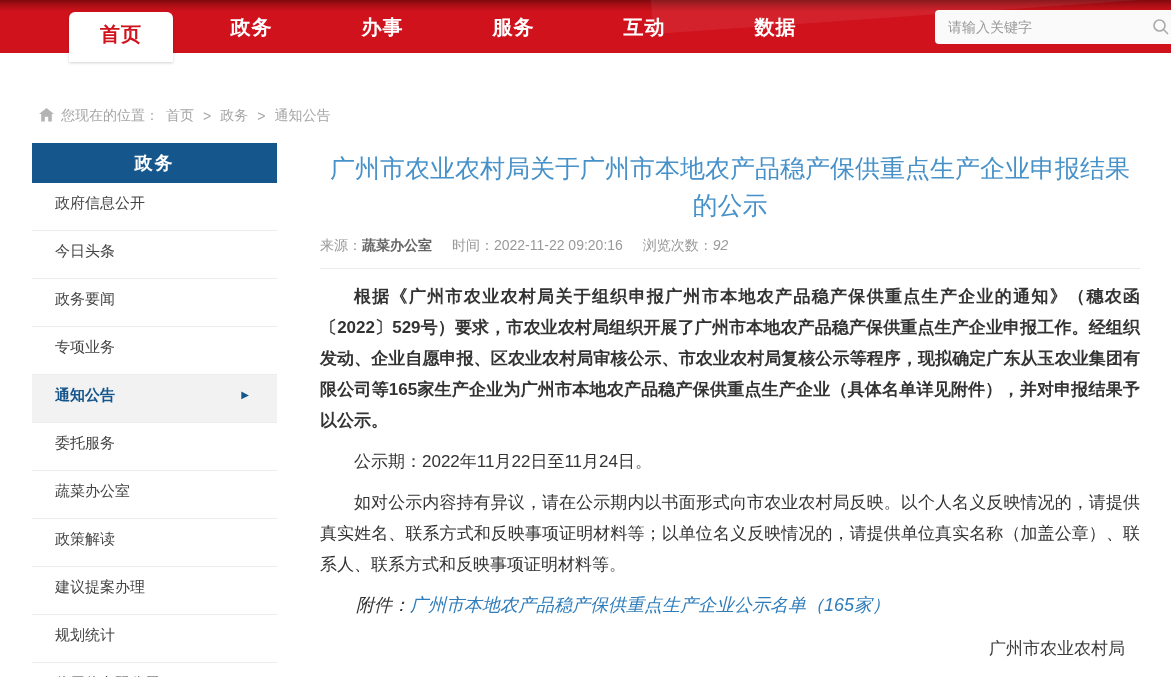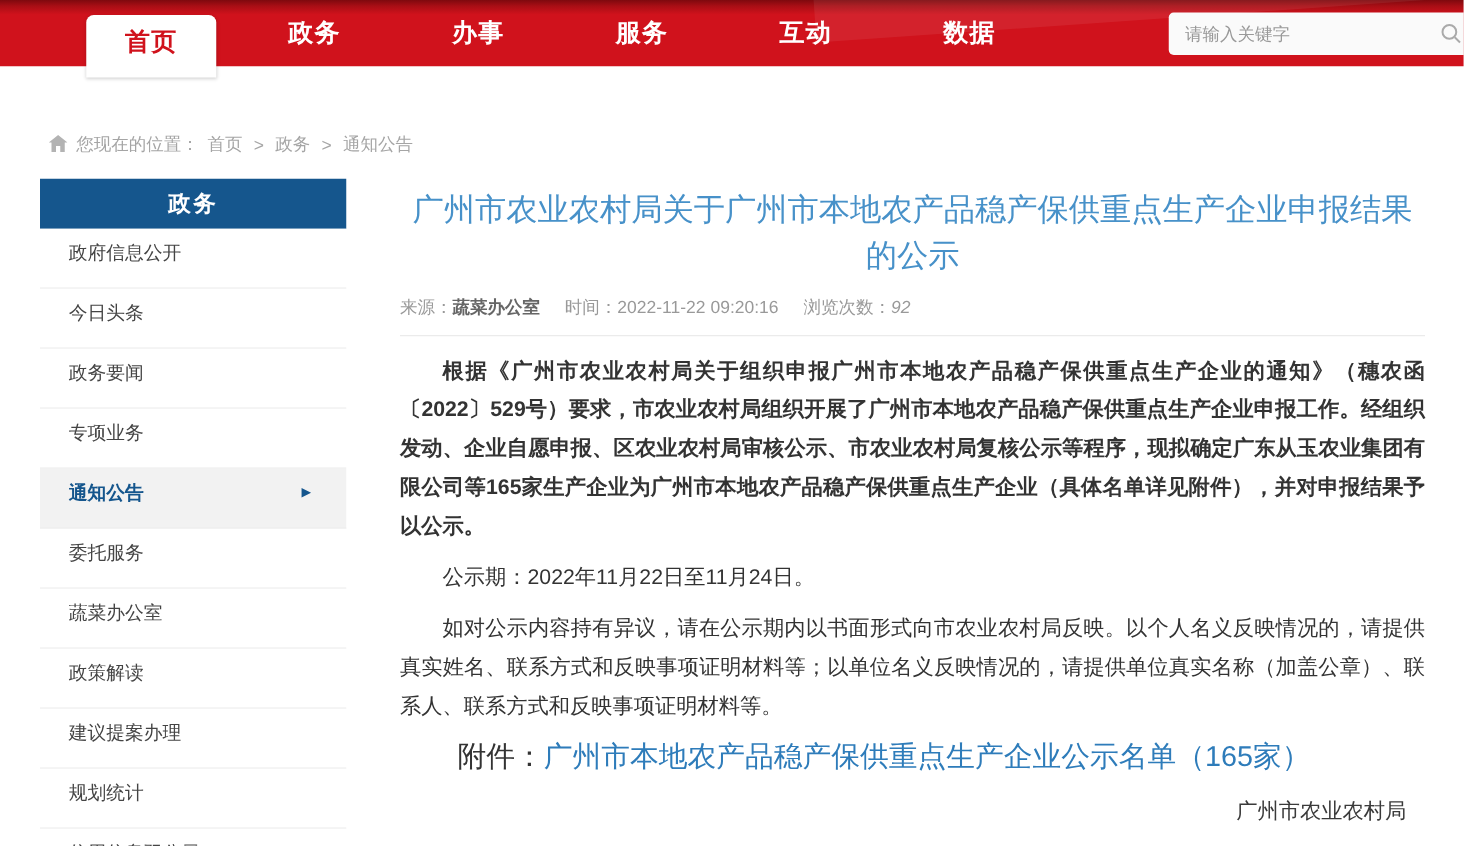--- a/index.html
+++ b/index.html
@@ -75,21 +75,21 @@
   .meta .label { margin-left:16px; }
   .meta .label:first-child { margin-left:0; }
   .meta .source-value { font-weight:bold; color:#666; }
   .meta .views-value { font-style:italic; }
   .divider { border-top:1px solid #ebebeb; margin-top:14px; }
   .para {
     font-size:17px; color:#333; line-height:31px; text-indent:2em;
     margin-top:10px; text-align:justify;
   }
   .para.first { margin-top:12px;font-weight:bold; }
-  .attachment { font-size:23px; color:#333; line-height:31px; text-indent:2em; margin-top:10px; }
+  .attachment { font-size:18px; color:#333; line-height:31px; text-indent:2em; margin-top:10px;font-style:italic; }
   .attachment a { color:#2e7cba; text-decoration:none; cursor:pointer; }
   .signature { text-align:right; padding-right:15px; margin-top:8px; font-size:17px; color:#3a3a3a; line-height:40px; }
 </style>
 </head>
 <body>
 
 <div class="navbar">
   <div class="tabs">
     <div class="tab active">首页</div>
     <div class="tab">政务</div>

